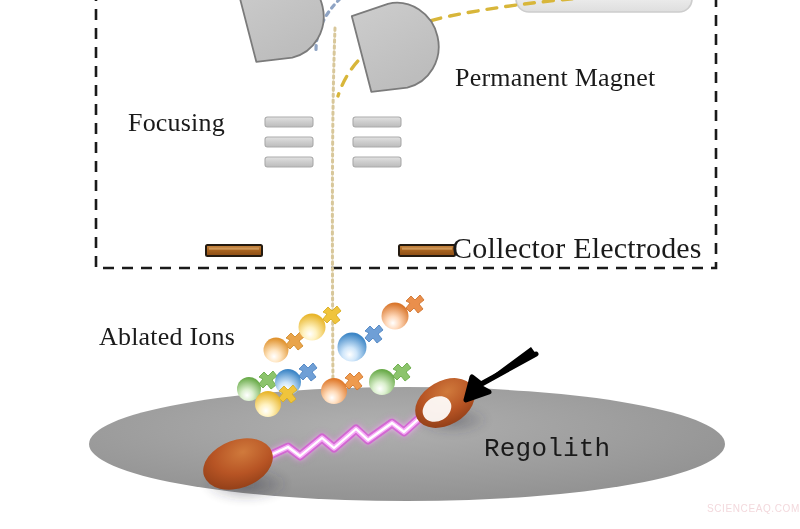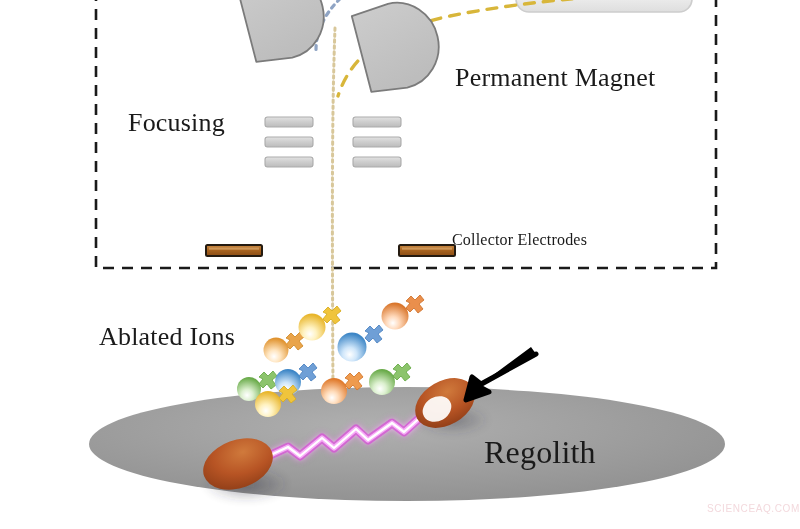--- a/index.html
+++ b/index.html
@@ -15,24 +15,24 @@
     position:absolute;
     font-family:"Liberation Serif", serif;
     color:#1a1a1a;
     white-space:nowrap;
     letter-spacing:0.2px;
     line-height:1.12;
   }
   #lbl-permanent-magnet{left:438px;top:63px;font-size:26px;margin-left:17px;}
   #lbl-focusing{left:128px;top:108px;font-size:26px;text-align:right;}
   #lbl-ion-optics{left:118px;top:140px;font-size:26px;}
-  #lbl-collector-electrodes{left:452px;top:231px;font-size:16px;}
+  #lbl-collector-electrodes{left:452px;top:231px;font-size:30px;}
   #lbl-ablated-ions{left:99px;top:322px;font-size:26px;}
   #lbl-surface-electrodes{left:458px;top:347px;font-size:26px;}
-  #lbl-regolith{left:484px;top:435px;font-size:32px;}
+  #lbl-regolith{left:484px;top:435px;font-size:26px;font-family:Liberation Mono, monospace;}
 
   #watermark{
     position:absolute;left:707px;top:503px;
     font-family:"Liberation Sans", sans-serif;
     font-size:10px;letter-spacing:0.6px;
     color:#f3d9dd;
   }
 </style>
 </head>
 <body>

